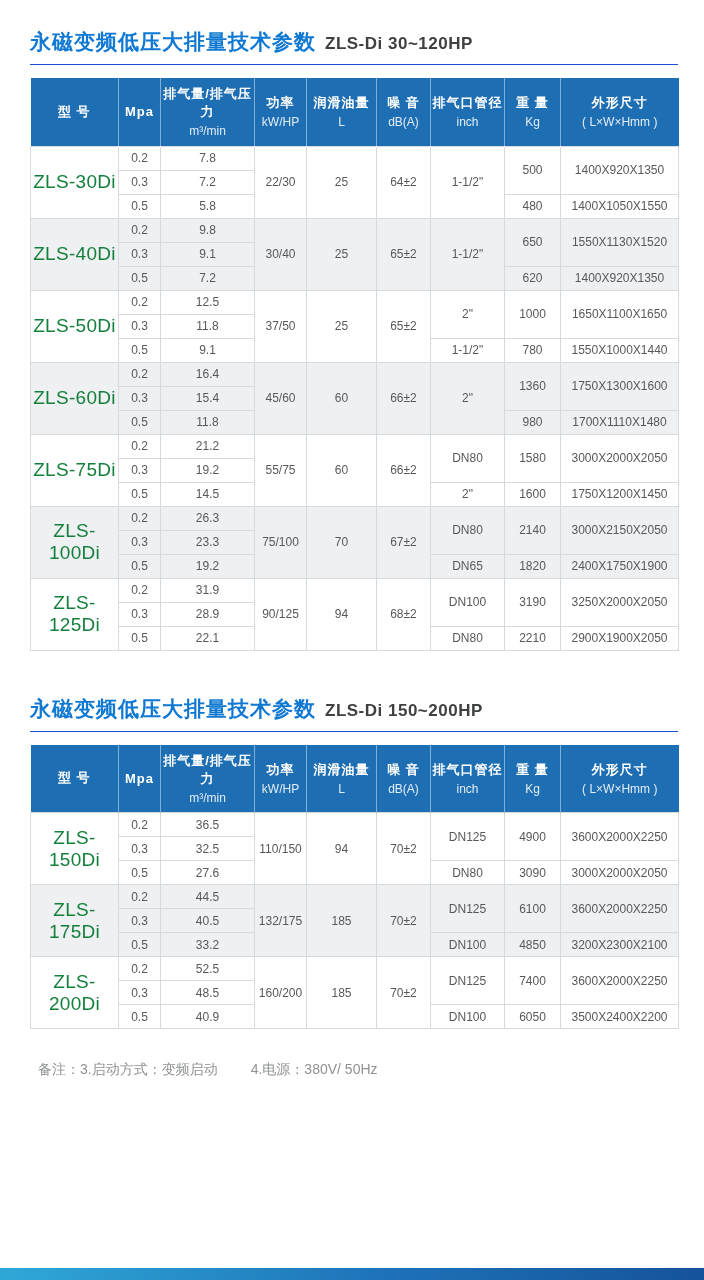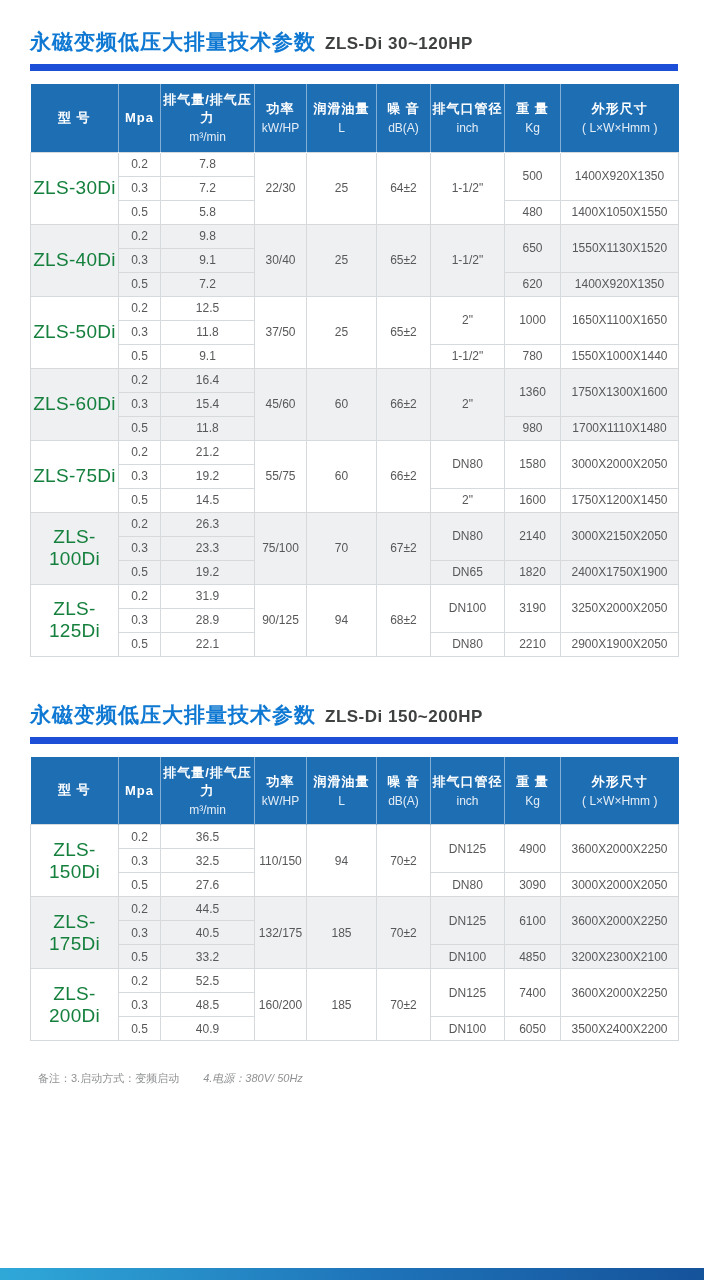--- a/index.html
+++ b/index.html
@@ -7,21 +7,21 @@
   body {
     width:704px; height:1280px;
     font-family:"Liberation Sans","DejaVu Sans",sans-serif;
     position:relative; overflow:hidden;
   }
   .page { position:relative; width:704px; height:1280px; background:#fff; }
   .section { margin:0 26px 0 30px; }
 
   .sec-title {
     display:flex; align-items:baseline; gap:9px;
-    padding-bottom:8px; border-bottom:7px solid #1d4ed8; margin-bottom:13px;
+    padding-bottom:8px; border-bottom:1px solid #1d4ed8; margin-bottom:13px;
   }
   .sec-title.first { padding-top:28px; }
   .sec-title.second { padding-top:44px; }
   .t-cn { color:#0f78d2; font-size:21px; font-weight:bold; letter-spacing:1px; }
   .t-en { color:#3f4040; font-size:17px; font-weight:bold; letter-spacing:0.5px; }
 
   table.spec { width:648px; border-collapse:collapse; table-layout:fixed; }
   col.c0{width:88px} col.c1{width:42px} col.c2{width:94px} col.c3{width:52px}
   col.c4{width:70px} col.c5{width:54px} col.c6{width:74px} col.c7{width:56px} col.c8{width:118px}
 
@@ -38,24 +38,24 @@
     height:24px; text-align:center; vertical-align:middle;
     font-size:12px; color:#57585a;
     border:1px solid #d6dadc; background:#ffffff;
   }
   tbody tr.alt td { background:#eef0f2; }
   td.cell-model { font-size:19px; font-weight:normal; color:#15803d; letter-spacing:0.3px; }
 
   .notes {
     margin:28px 26px 0 38px;
     display:flex; align-items:center;
-    font-size:11px; color:#8f9193; line-height:1.75;
+    font-size:14px; color:#8f9193; line-height:1.75;
   }
   .notes-label { white-space:nowrap; }
-  .note-gap { margin-left:24px;font-style:italic; }
+  .note-gap { margin-left:33px; }
 
   .bottom-bar {
     position:absolute; left:0; bottom:0; width:704px; height:12px;
     background:linear-gradient(90deg,#2fa8d8 0%, #1e72b8 55%, #15539b 100%);
   }
 </style>
 </head>
 <body>
 
 <div class="page">

